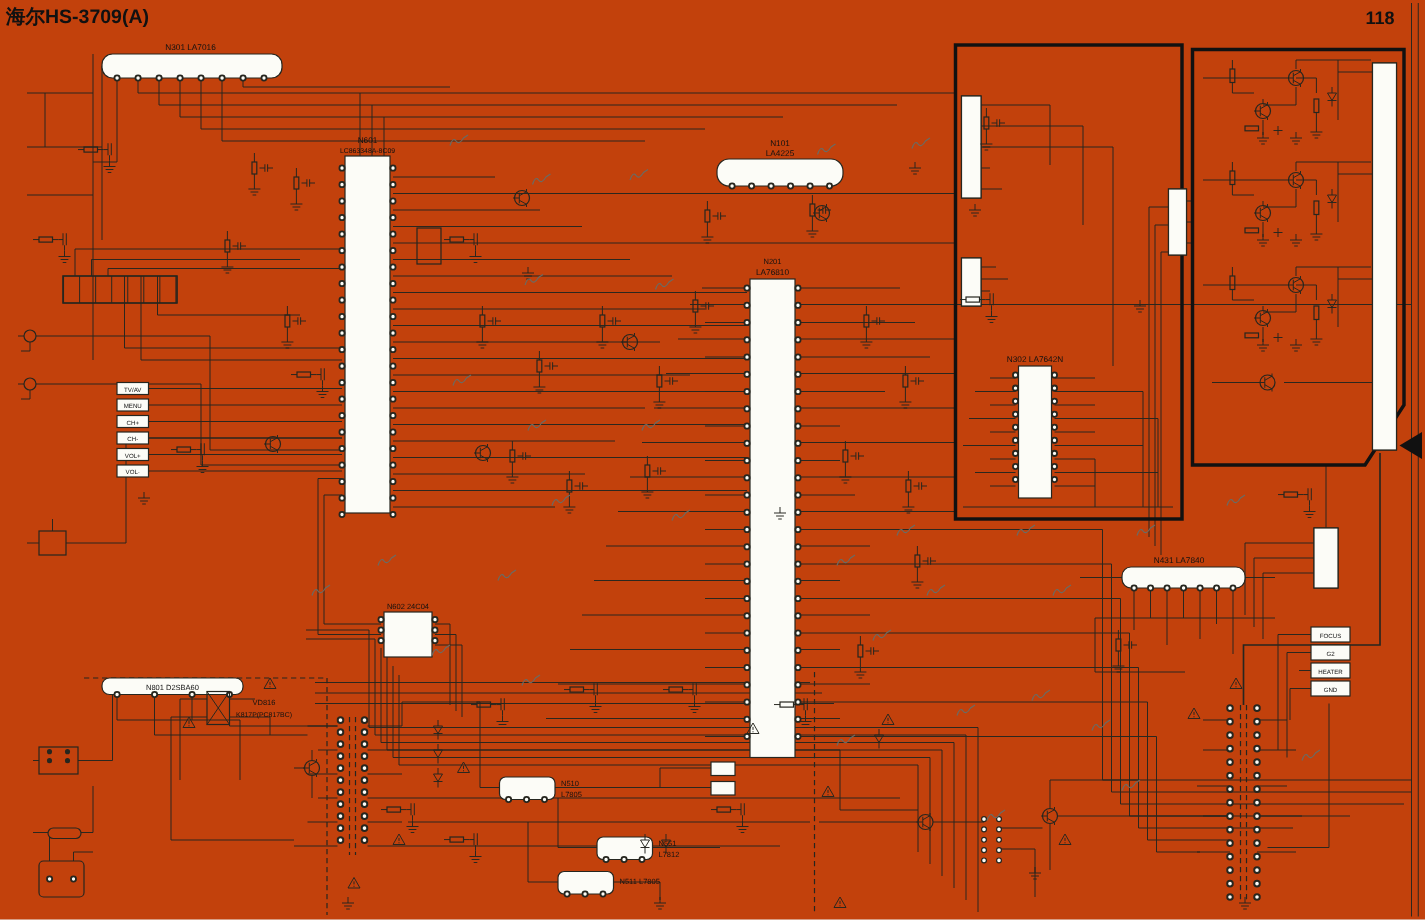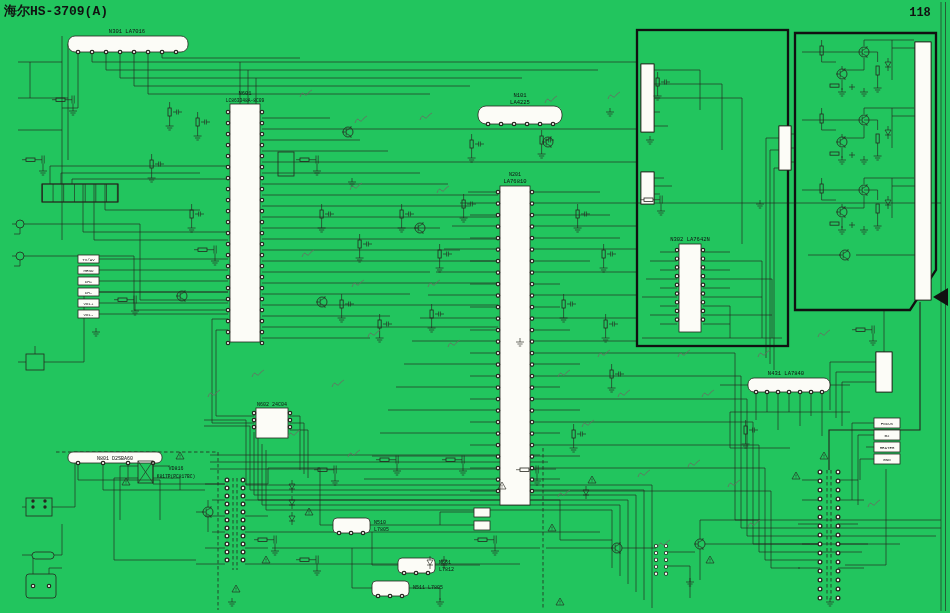--- a/index.html
+++ b/index.html
@@ -1,17 +1,17 @@
 <!DOCTYPE html>
 <html><head>
 <meta charset="utf-8">
 <style>
   html,body{margin:0;padding:0;background:#e8e8e4;}
-  #page{position:relative;width:950px;height:613px;background:#22c55e;overflow:hidden;
-        font-family:Liberation Mono, monospace;}
+  #page{position:relative;width:950px;height:613px;background:#c2410c;overflow:hidden;
+        font-family:Liberation Sans, sans-serif;}
   svg{display:block}
   .w  {fill:none;stroke:#26261f;stroke-width:.65;stroke-linejoin:round}
   .wt {fill:none;stroke:#26261f;stroke-width:1.1}
   .w2 {fill:none;stroke:#111;stroke-width:2.3}
   .box{fill:#fcfcf7;stroke:#26261f;stroke-width:.8}
   .boxn{fill:none;stroke:#26261f;stroke-width:.8}
   .pin {stroke:#26261f;stroke-width:4.6;stroke-linecap:round;fill:none}
   .pinw{stroke:#fcfcf7;stroke-width:2.2;stroke-linecap:round;fill:none}
   .coil {stroke:#26261f;stroke-width:5;stroke-linecap:round;fill:none}
   .coilw{stroke:#fcfcf7;stroke-width:2.4;stroke-linecap:round;fill:none}

